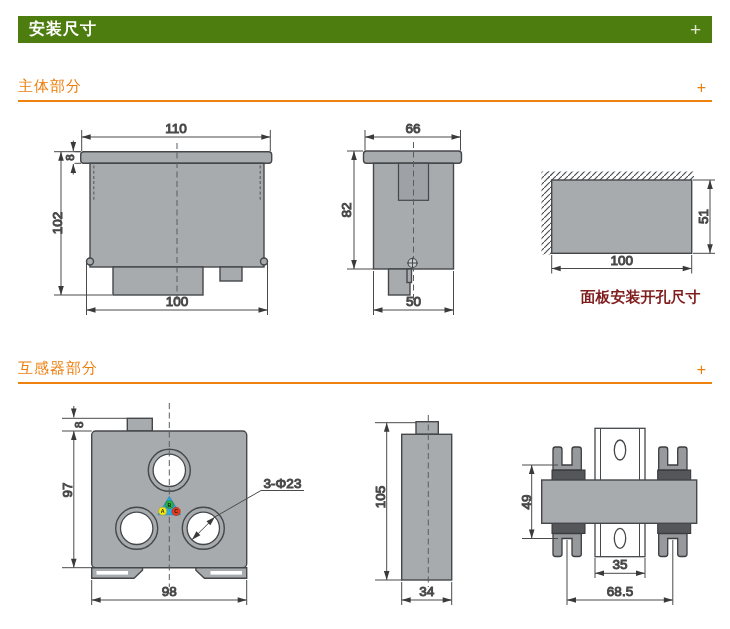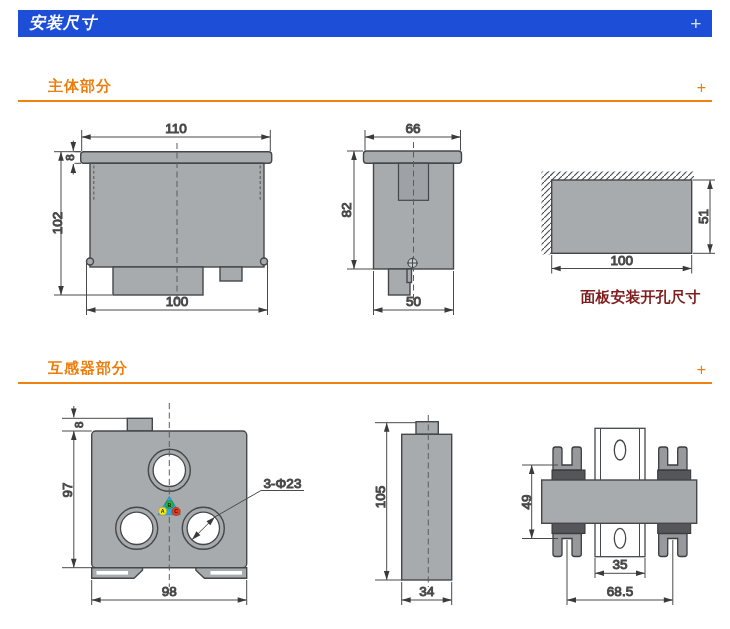--- a/index.html
+++ b/index.html
@@ -1,31 +1,31 @@
 <!DOCTYPE html>
 <html><head>
 <meta charset="utf-8">
 <style>
   html,body{margin:0;padding:0;}
   body{
     width:730px;height:629px;position:relative;background:#fff;
     font-family:"Liberation Sans","DejaVu Sans",sans-serif;overflow:hidden;
   }
   .title-bar{
-    position:absolute;left:18px;top:10px;width:694px;height:27px;
-    background:#1d4ed8;display:flex;align-items:center;
-    padding:0 11px;box-sizing:border-box;font-style:italic;
+    position:absolute;left:18px;top:16px;width:694px;height:27px;
+    background:#4d7c0f;display:flex;align-items:center;
+    padding:0 11px;box-sizing:border-box;
   }
   .title-bar .t{color:#fff;font-weight:bold;font-size:16px;letter-spacing:1px;}
   .title-bar .plus{margin-left:auto;color:rgba(255,255,255,.82);font-size:19px;font-weight:400;line-height:1;}
   .sub-header{
     position:absolute;left:18px;width:694px;display:flex;align-items:flex-end;
     border-bottom:2px solid #ED820F;padding-bottom:4px;box-sizing:border-box;
   }
-  .sub-header .t{color:#ED7D0B;font-weight:bold;font-size:15px;letter-spacing:1px;margin-left:30px;}
+  .sub-header .t{color:#ED7D0B;font-weight:normal;font-size:15px;letter-spacing:1px;}
   .sub-header .plus{margin-left:auto;color:#ED7D0B;font-size:16px;line-height:1;margin-right:6px;}
   .sub1{top:77px;}
   .sub2{top:359px;justify-content:space-between;}
   svg{position:absolute;display:block;}
   #svg-main-front{left:50px;top:110px;}
   #svg-main-side{left:330px;top:110px;}
   #svg-cutout{left:520px;top:140px;}
   #svg-ct-front{left:40px;top:400px;}
   #svg-ct-side{left:360px;top:400px;}
   #svg-ct-top{left:500px;top:400px;}

